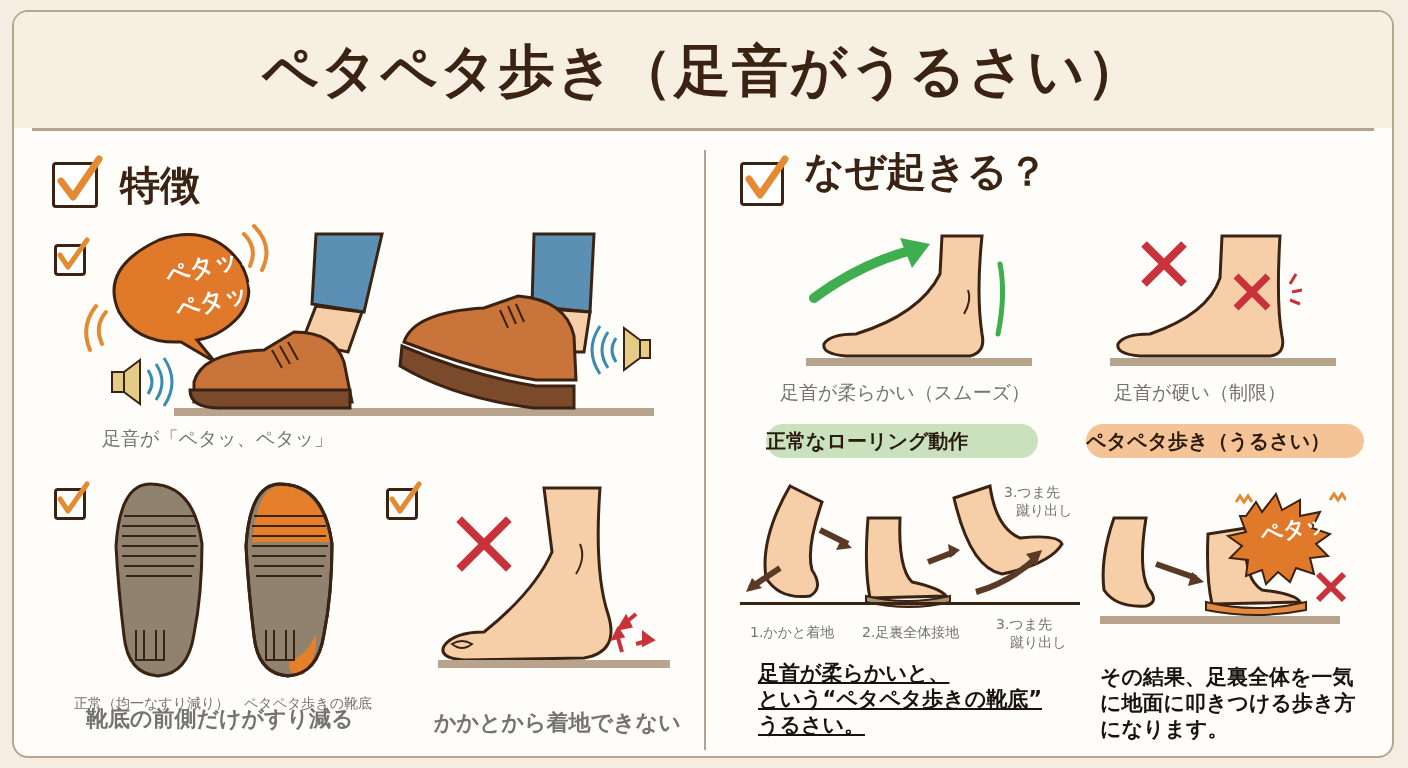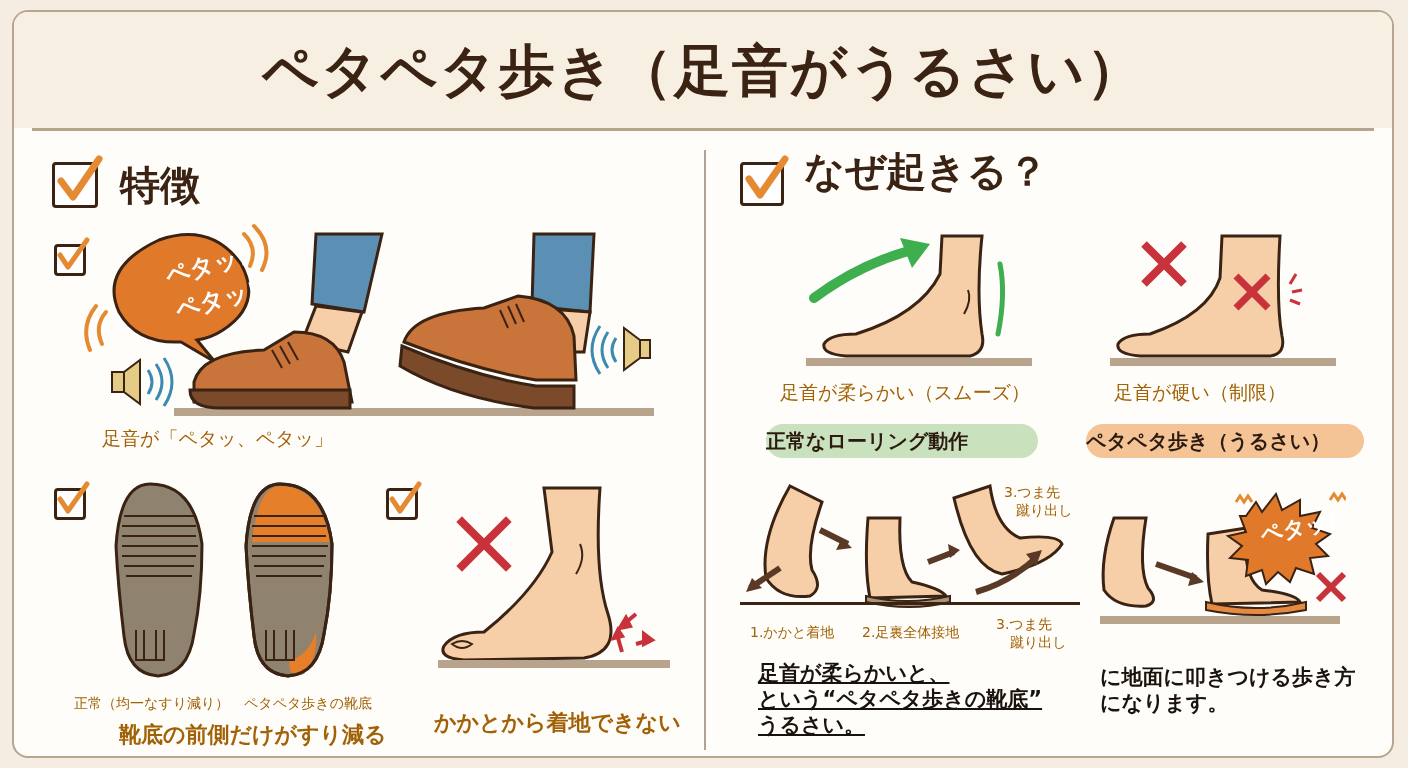--- a/index.html
+++ b/index.html
@@ -30,21 +30,21 @@
   }
   .vdivider {
     position: absolute; left: 690px; top: 138px; width: 2px; height: 600px; background: #b0a294;
   }
   .abs { position: absolute; }
   .check {
     position: absolute; border: 3px solid #3b2314; border-radius: 4px; background: #fff;
   }
   .check svg { position: absolute; left: -2px; top: -10px; overflow: visible; }
   .sec-title { position: absolute; font-size: 40px; font-weight: bold; color: #3b2314; }
-  .caption { position: absolute; font-size: 19px; color: #a16207; white-space: nowrap; }
+  .caption { position: absolute; font-size: 19px; color: #737373; white-space: nowrap; }
   .caption.big { font-size: 22px; font-weight: bold; }
   .caption.small { font-size: 14px; }
   .pill {
     position: absolute; height: 34px; border-radius: 17px;
     font-size: 20px; font-weight: bold; color: #2a1a10; text-align: left; line-height: 34px;
   }
   .body-text { position: absolute; font-size: 21px; font-weight: bold; line-height: 26px; color: #1a120c; }
   .body-text div { white-space: nowrap; }
   svg text { font-family: "DejaVu Sans", sans-serif; }
 </style>
@@ -165,21 +165,21 @@
           <path d="M14 86 l70 0"></path>
           <path d="M16 96 l66 0"></path>
         <path d="M26 150 l0 30 l28 0 l0 -30"></path>
           <path d="M34 150 l0 30"></path>
           <path d="M46 150 l0 30"></path>
       </g>
     </g>
   </svg>
   <div class="caption small" style="left:60px;top:683px;">正常（均一なすり減り）</div>
   <div class="caption small" style="left:230px;top:683px;">ペタペタ歩きの靴底</div>
-  <div class="caption big" style="left:72px;top:708px;margin-left:33px;">靴底の前側だけがすり減る</div>
+  <div class="caption big" style="left:72px;top:692px;">靴底の前側だけがすり減る</div>
 
   <div class="check" style="left:372px;top:476px;width:32px;height:32px;">
     <svg width="40" height="40">
         <path d="M5 18 L13 30 L32 3" stroke="#e48a32" stroke-width="5" fill="none" stroke-linecap="round" stroke-linejoin="round"></path>
       </svg>
   </div>
   <svg class="abs" style="left:410px;top:470px;" width="260" height="200" viewBox="0 0 260 200">
     <g stroke="#c8323a" stroke-width="8" stroke-linecap="square">
       <path d="M38 40 l44 44"></path>
         <path d="M82 40 l-44 44"></path>
@@ -281,16 +281,17 @@
         <path d="M150 24 l4 -6 l4 6 l4 -6 l4 6"></path>
         <path d="M244 22 l4 -6 l4 6 l4 -6 l4 6"></path>
       </g>
     <g stroke="#c8323a" stroke-width="6">
         <path d="M232 96 l26 26"></path>
         <path d="M258 96 l-26 26"></path>
       </g>
     <rect x="14" y="138" width="240" height="8" fill="#b8a48d"></rect>
   </svg>
   <div class="body-text" style="left:1086px;top:652px;">
+    <div>その結果、足裏全体を一気</div>
     <div>に地面に叩きつける歩き方</div>
     <div>になります。</div>
   </div>
 </div>
 
 </body></html>

